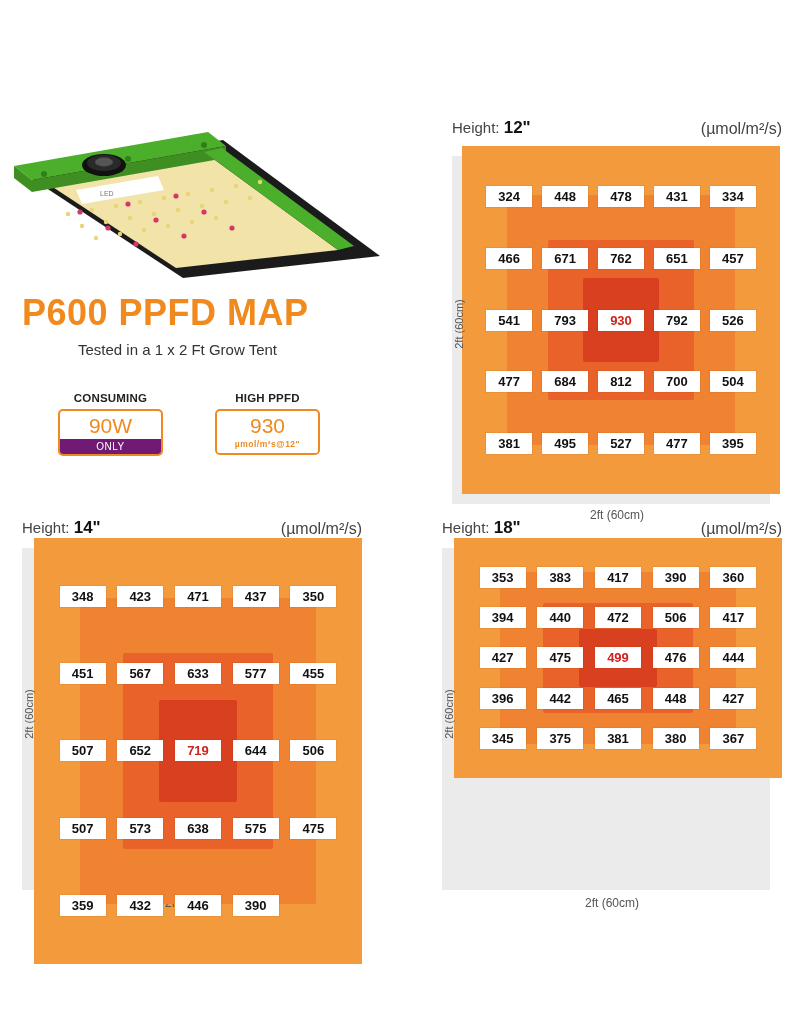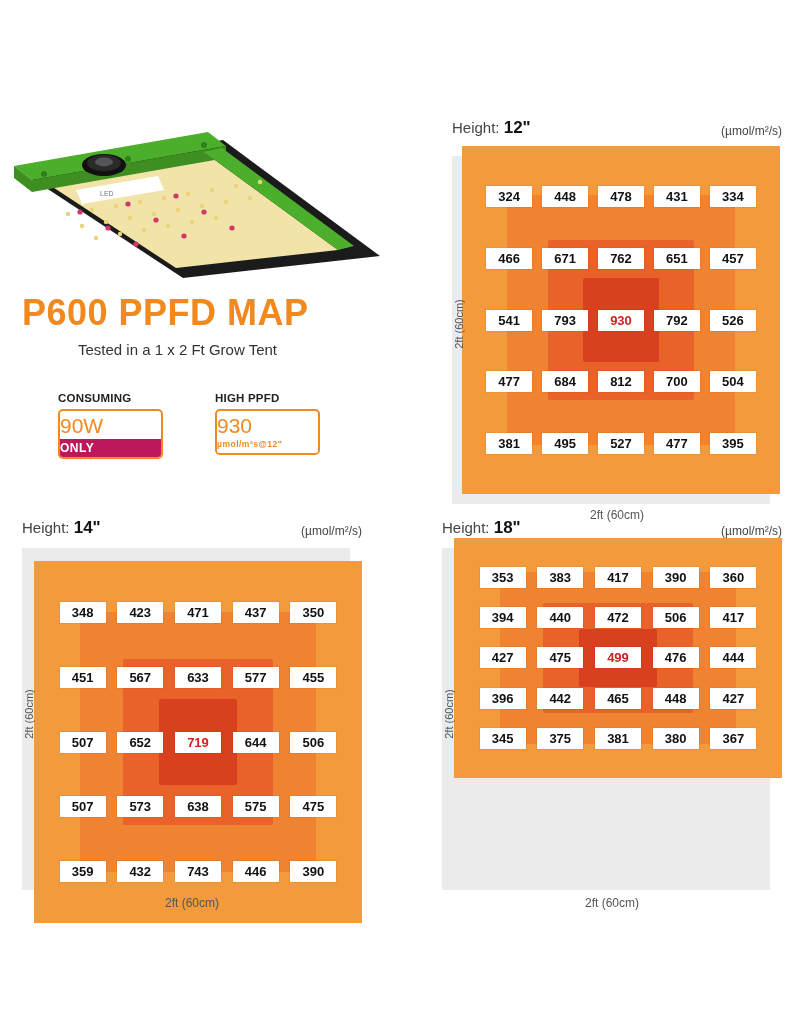--- a/index.html
+++ b/index.html
@@ -21,21 +21,21 @@
     align-items:flex-end;
     justify-content:space-between;
   }
   .map-head .height-label{
     font-size:15px;color:#444;
   }
   .map-head .height-label b{
     font-size:17px;color:#111;font-weight:bold;
   }
   .map-head .unit-label{
-    font-size:12px;color:#444;
+    font-size:16px;color:#444;
   }
 
   .map-body{position:relative;}
 
   .grid-outer{
     position:relative;
     background:#f29a3c;
     box-sizing:border-box;
   }
   
@@ -100,40 +100,40 @@
     letter-spacing:.5px;
   }
   .subtitle{
     position:absolute;
     left:78px;top:341px;
     font-size:15px;color:#333;
   }
 
   .stat{
     position:absolute;
-    text-align:left;
+    text-align:center;
     width:105px;
   }
   .stat .cap{
     font-size:11.5px;font-weight:bold;color:#222;letter-spacing:.2px;
   }
   .stat .box{
     margin-top:5px;
     border:2px solid #f08a1e;
     border-radius:5px;
     background:#fff;
     overflow:hidden;
   }
   .stat .big{
     font-size:21px;font-weight:normal;color:#f08a1e;
     padding:4px 0 2px;
     line-height:1.05;
   }
   .stat .foot{
-    background:#be185d;color:#fff;font-size:12px;font-weight:bold;
+    background:#701a75;color:#fff;font-size:10px;font-weight:normal;
     padding:2px 0;letter-spacing:.5px;
   }
   .stat .foot.small{
     background:#fff;color:#f08a1e;font-size:8.5px;font-weight:bold;
     border-top:0;padding:0 0 4px;
   }
 
   
   .lamp{position:absolute;left:8px;top:118px;width:380px;height:160px;}
 </style>
@@ -333,21 +333,21 @@
 <div class="map-block" id="map1" style="left:22px;top:512px;width:340px;">
   <div class="map-head">
     <div class="height-label">
       <span>Height:</span>
       <b>14"</b>
     </div>
     <div class="unit-label">(µmol/m²/s)</div>
   </div>
   <div class="map-body" style="height:352px;">
     <div class="plate" style="left:0px;top:10px;width:328px;height:342px;"></div>
-    <div class="grid-outer" style="position:absolute;left:12px;top:0px;width:328px;height:362px;margin-top:23px;">
+    <div class="grid-outer" style="position:absolute;left:12px;top:0px;width:328px;height:426px;">
       <div class="heat" style="left:14%;top:14%;right:14%;bottom:14%;background:#ef8331;"></div>
       <div class="heat" style="left:27%;top:27%;right:27%;bottom:27%;background:#e8622a;"></div>
       <div class="heat" style="left:38%;top:38%;right:38%;bottom:38%;background:#d9401f;"></div>
       <div class="grid-inner">
           <div class="cell">
             <div class="val">348</div>
           </div>
           <div class="cell">
             <div class="val">423</div>
           </div>
@@ -403,23 +403,20 @@
             <div class="val">575</div>
           </div>
           <div class="cell">
             <div class="val">475</div>
           </div>
           <div class="cell">
             <div class="val">359</div>
           </div>
           <div class="cell">
             <div class="val">432</div>
-          </div>
-          <div class="cell">
-            <div class="val">743</div>
           </div>
           <div class="cell">
             <div class="val">446</div>
           </div>
           <div class="cell">
             <div class="val">390</div>
           </div>
         </div>
     </div>
     <div class="axis-left" style="left:-18px;">2ft (60cm)</div>

